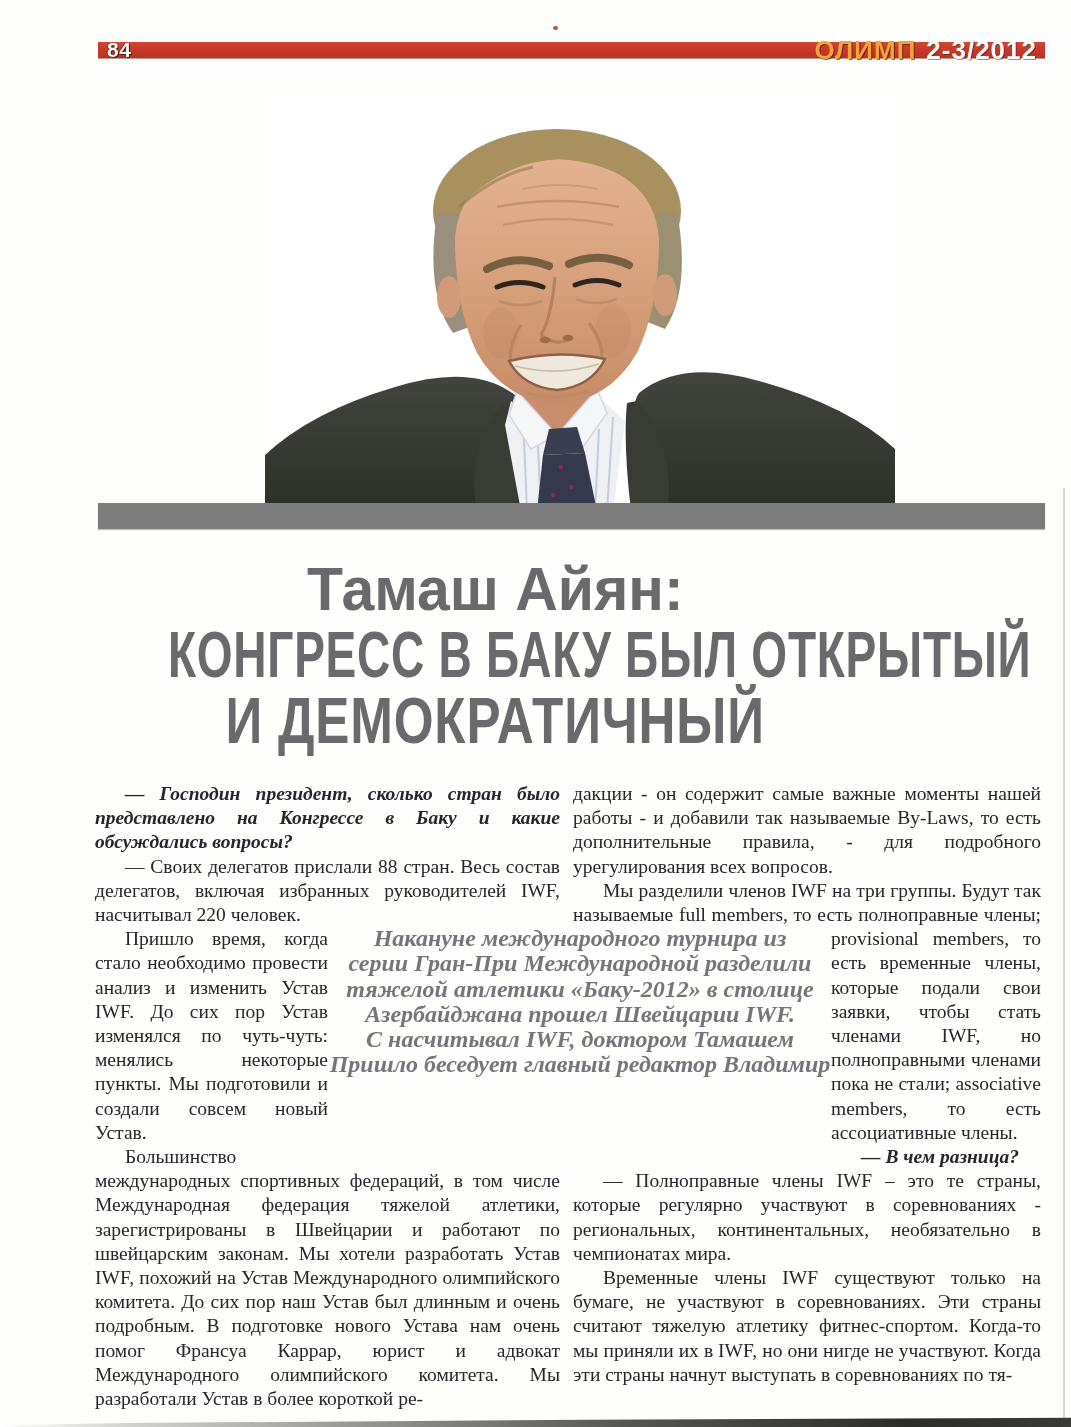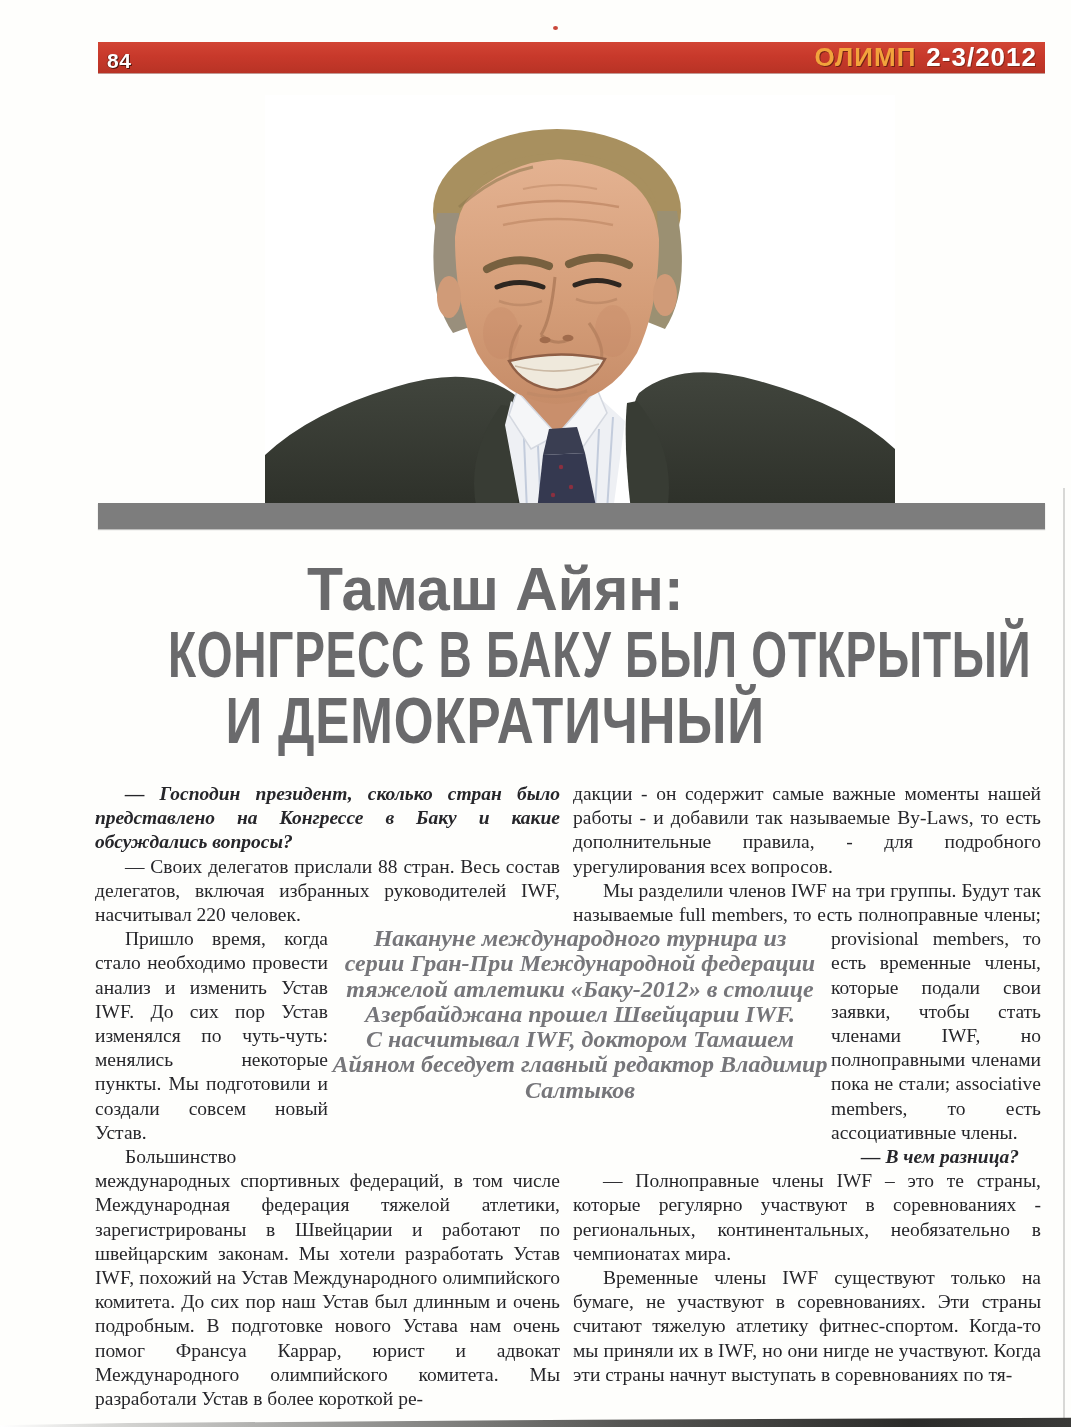--- a/index.html
+++ b/index.html
@@ -4,24 +4,24 @@
 <style>
   html,body{margin:0;padding:0;background:#e9e9e7;}
   .page{
     position:relative;width:1071px;height:1427px;margin:0 auto;
     background:#fefefc;overflow:hidden;
     font-family:"Liberation Serif", serif;color:var(--body-text,#26262a);
   }
 
   
   .header-bar{
-    position:absolute;left:98px;top:42px;width:947px;height:31px;
+    position:absolute;left:98px;top:42px;width:947px;height:16px;
     background:linear-gradient(180deg,#d24534 0%,var(--header-bar,#c8392b) 45%,#b83325 100%);
     box-shadow:0 1px 0 rgba(120,30,20,.45);
-    display:flex;align-items:flex-end;
+    display:flex;align-items:center;
     font-family:"Liberation Sans", sans-serif;font-weight:bold;
   }
   .page-number{
     margin-left:9px;font-size:21px;color:#ffffff;
     text-shadow:1px 1px 0 rgba(55,18,12,.85), -1px 0 0 rgba(55,18,12,.4);
     letter-spacing:.5px;
   }
   .header-right{margin-left:auto;padding-right:8px;display:flex;align-items:baseline;gap:10px;}
   .magazine-title{
     font-size:26px;color:var(--magazine-title,#f2a33c);letter-spacing:1px;
@@ -184,26 +184,25 @@
   <div class="divider-bar"></div>
 
   <div class="article-title">
     <div class="tline"><span class="condense t1">Тамаш Айян:</span></div>
     <div class="tline"><span class="condense t2">КОНГРЕСС В БАКУ БЫЛ ОТКРЫТЫЙ</span></div>
     <div class="tline"><span class="condense t3">И ДЕМОКРАТИЧНЫЙ</span></div>
   </div>
 
   <div class="lede">
     <div>Накануне международного турнира из</div>
-    <div>серии Гран-При Международной федерации</div>
+    <div>серии Гран-При Международной разделили</div>
     <div>тяжелой атлетики «Баку-2012» в столице</div>
     <div>Азербайджана прошел Швейцарии IWF.</div>
     <div>С насчитывал IWF, доктором Тамашем</div>
-    <div>Айяном беседует главный редактор Владимир</div>
-    <div>Салтыков</div>
+    <div>Пришло беседует главный редактор Владимир</div>
   </div>
 
   <div class="article">
     <div class="col-left">
       <p class="q">— Господин президент, сколько стран было представлено на Конгрессе в Баку и какие обсуждались вопросы?</p>
       <p>— Своих делегатов прислали 88 стран. Весь состав делегатов, включая избранных руководителей IWF, насчитывал 220 человек.</p>
       <div class="wrap-spacer-right"></div>
       <p>Пришло время, когда стало необходимо провести анализ и изменить Устав IWF. До сих пор Устав изменялся по чуть-чуть: менялись некоторые пункты. Мы подготовили и создали совсем новый Устав.</p>
       <p>Большинство международных спортивных федераций, в том числе Международная федерация тяжелой атлетики, зарегистрированы в Швейцарии и работают по швейцарским законам. Мы хотели разработать Устав IWF, похожий на Устав Международного олимпийского комитета. До сих пор наш Устав был длинным и очень подробным. В подготовке нового Устава нам очень помог Франсуа Каррар, юрист и адвокат Международного олимпийского комитета. Мы разработали Устав в более короткой ре-</p>
     </div>

